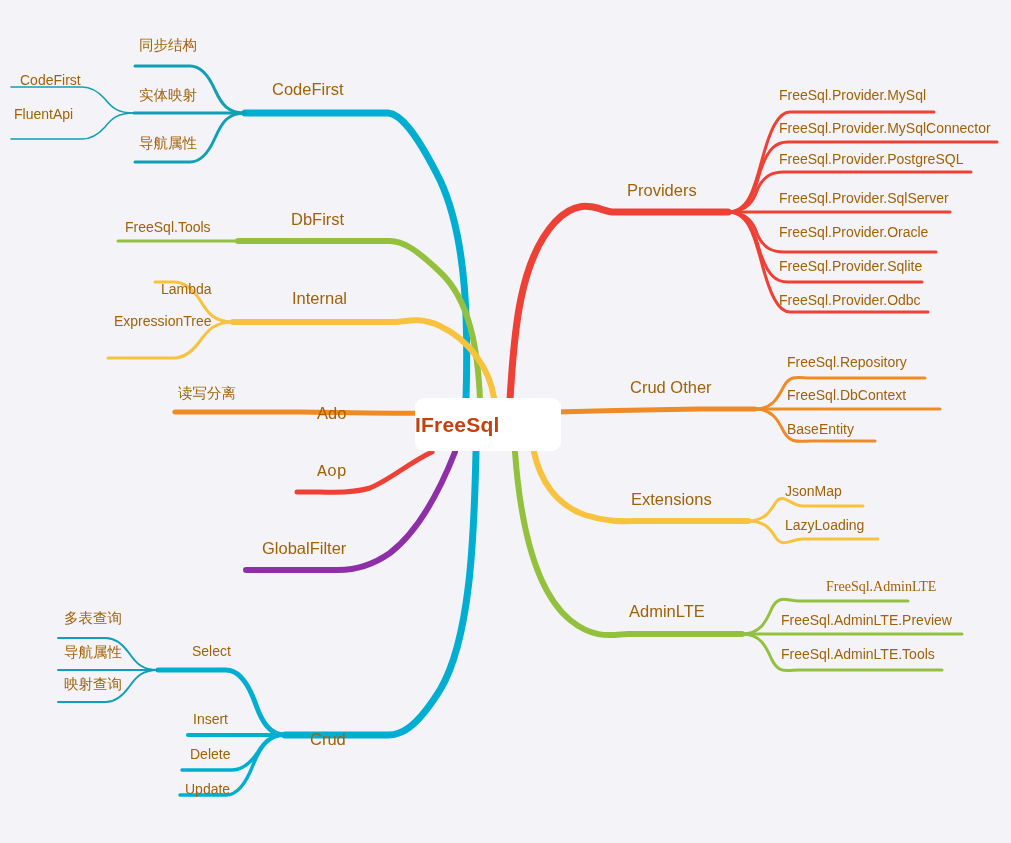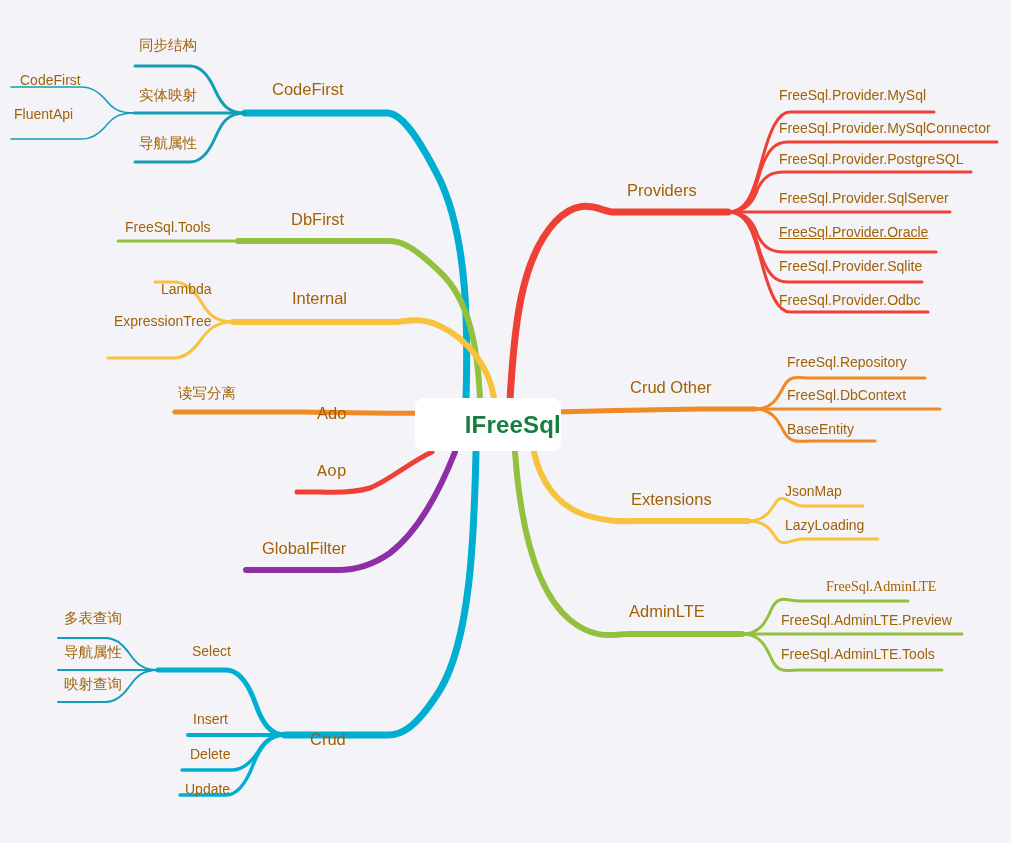--- a/index.html
+++ b/index.html
@@ -19,22 +19,22 @@
   }
   .lvl2{font-size:16.5px;}
   .lvl3{font-size:14px;}
   .lvl3cjk{font-size:14.5px;}
   .center-node{
     position:absolute;
     left:415px;top:398px;
     width:146px;height:53px;
     background:#FFFFFF;
     border-radius:9px;
-    display:flex;align-items:center;justify-content:flex-end;
-    font-size:24px;font-weight:bold;color:#15803d;
+    display:flex;align-items:center;justify-content:flex-start;
+    font-size:21px;font-weight:bold;color:#c2410c;
     z-index:5;
     letter-spacing:.2px;
   }
 </style>
 </head>
 <body>
 
 <svg id="mindmap" viewBox="0 0 1011 843">
   <g fill="none" stroke-linecap="round">
 
@@ -135,21 +135,21 @@
 <div class="lbl lvl3" style="left:185px;top:781px;">Update</div>
 <div class="lbl lvl3cjk" style="left:64px;top:609px;">多表查询</div>
 <div class="lbl lvl3cjk" style="left:64px;top:643px;">导航属性</div>
 <div class="lbl lvl3cjk" style="left:64px;top:675px;">映射查询</div>
 
 <div class="lbl lvl2" style="left:627px;top:181px;">Providers</div>
 <div class="lbl lvl3" style="left:779px;top:87px;">FreeSql.Provider.MySql</div>
 <div class="lbl lvl3" style="left:779px;top:120px;">FreeSql.Provider.MySqlConnector</div>
 <div class="lbl lvl3" style="left:779px;top:151px;">FreeSql.Provider.PostgreSQL</div>
 <div class="lbl lvl3" style="left:779px;top:190px;">FreeSql.Provider.SqlServer</div>
-<div class="lbl lvl3" style="left:779px;top:224px;text-decoration:underline;">FreeSql.Provider.Oracle</div>
+<div class="lbl lvl3" style="left:779px;top:224px;">FreeSql.Provider.Oracle</div>
 <div class="lbl lvl3" style="left:779px;top:258px;">FreeSql.Provider.Sqlite</div>
 <div class="lbl lvl3" style="left:779px;top:292px;">FreeSql.Provider.Odbc</div>
 
 <div class="lbl lvl2" style="left:630px;top:378px;">Crud Other</div>
 <div class="lbl lvl3" style="left:787px;top:354px;">FreeSql.Repository</div>
 <div class="lbl lvl3" style="left:787px;top:387px;">FreeSql.DbContext</div>
 <div class="lbl lvl3" style="left:787px;top:421px;">BaseEntity</div>
 
 <div class="lbl lvl2" style="left:631px;top:490px;">Extensions</div>
 <div class="lbl lvl3" style="left:785px;top:483px;">JsonMap</div>

